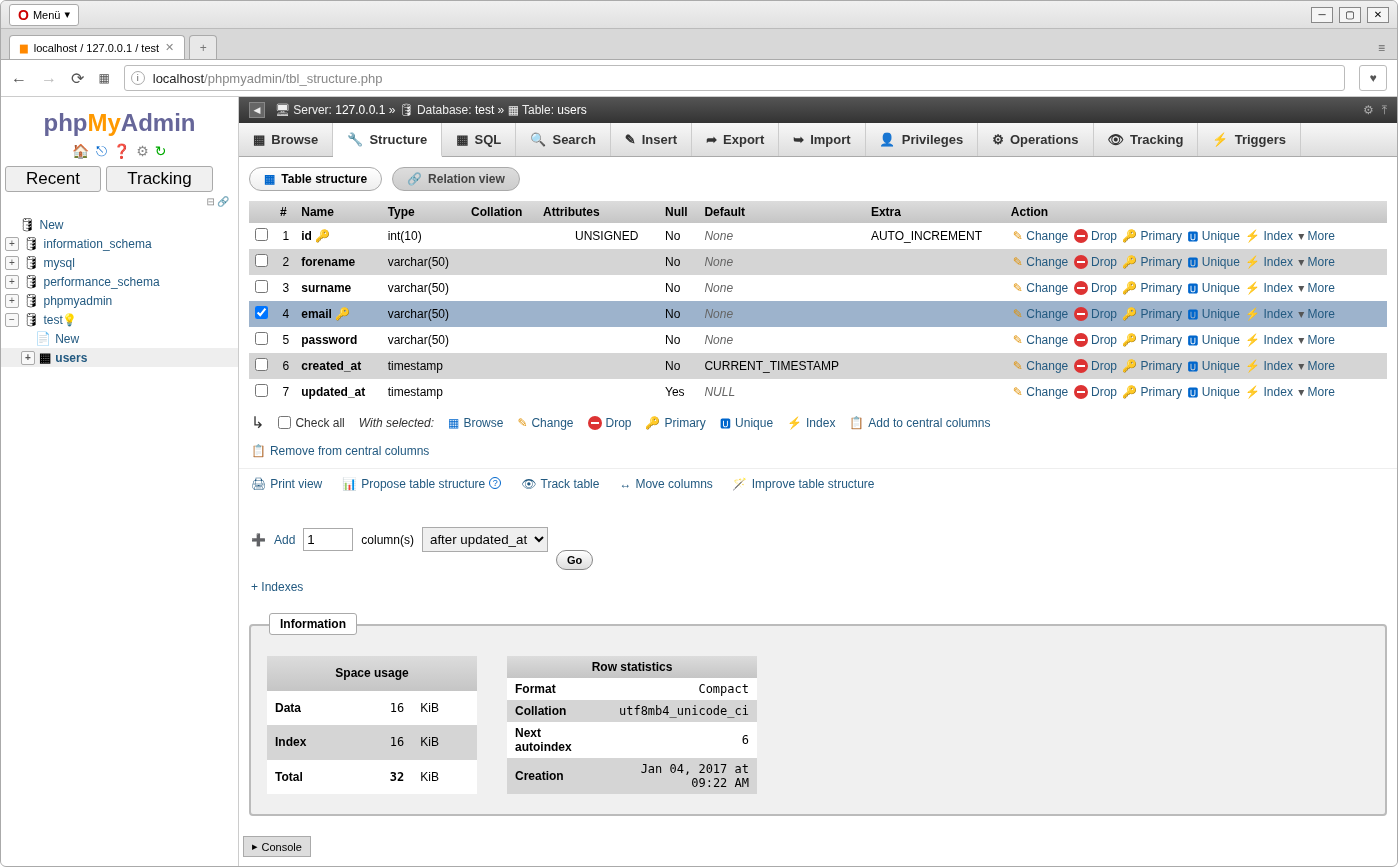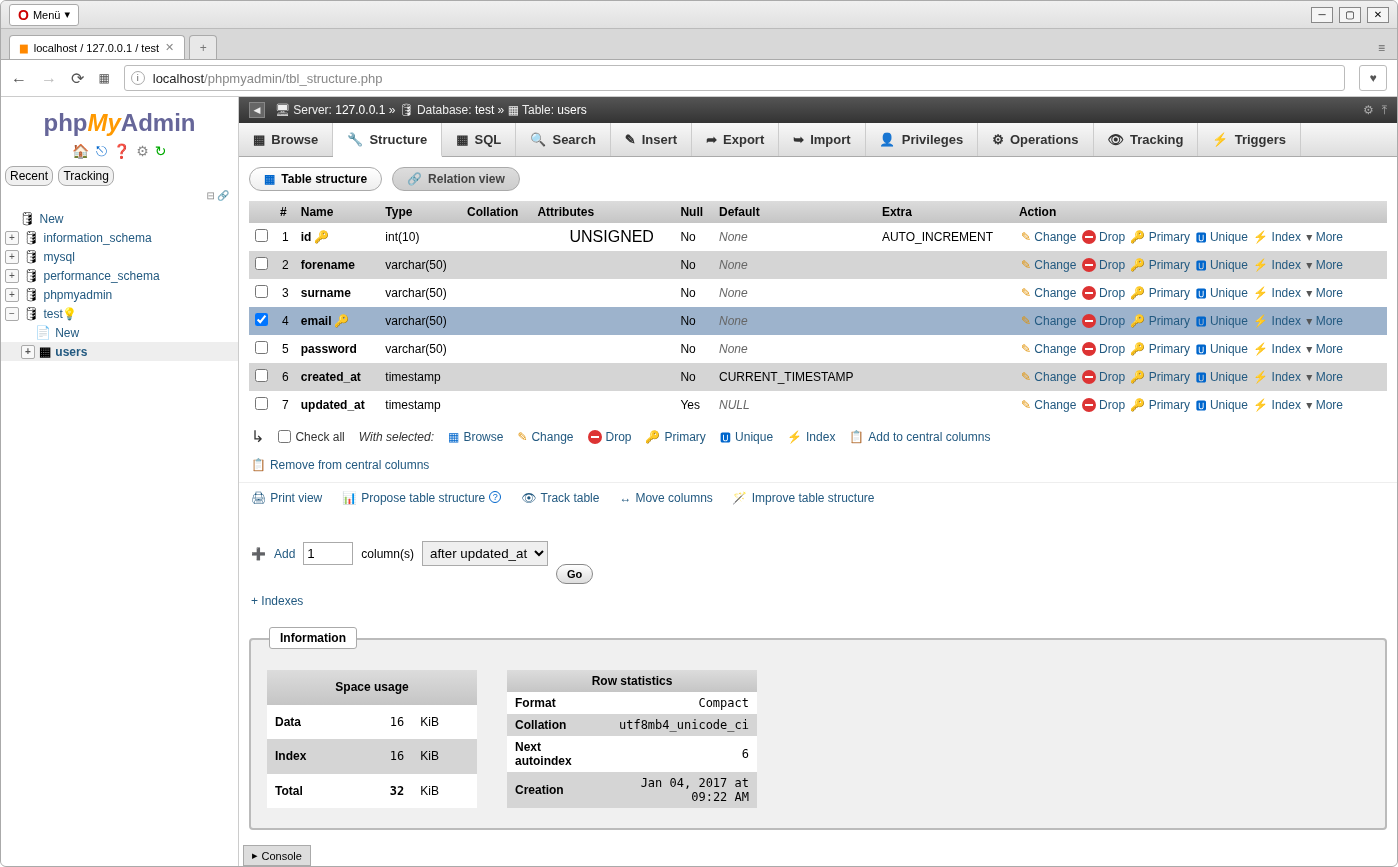--- a/index.html
+++ b/index.html
@@ -23,26 +23,26 @@
 .nav-icon { color: #555; font-size: 16px; cursor: pointer; }
 .nav-icon.disabled { color: #bbb; }
 .addr-bar { flex: 1; height: 26px; border: 1px solid #bbb; border-radius: 3px; display: flex; align-items: center; padding: 0 6px; font-size: 13px; color: #555; }
 .heart { width: 28px; height: 26px; border: 1px solid #bbb; border-radius: 3px; display: flex; align-items: center; justify-content: center; color: #555; }
 
 
 .content { display: flex; height: calc(100% - 96px); background: #fff; }
 .sidebar { width: 238px; border-right: 1px solid #ccc; padding: 4px 0; overflow-y: auto; }
 .pma-logo { text-align: center; padding: 8px 0 4px; font-family: sans-serif; font-size: 24px; font-weight: bold; }
 .pma-logo .php { color: #666699; }
-.pma-logo .my { color: #ff9900; font-style: italic; }
+.pma-logo .my { color: #ff9900; }
 .pma-logo .admin { color: #666699; }
 .quick-icons { text-align: center; padding: 2px 0 6px; font-size: 14px; }
 .quick-icons span { margin: 0 1px; cursor: pointer; }
 .side-tabs { padding: 0 4px; }
-.side-tab { display: inline-block; border: 1px solid #aaa; border-radius: 8px; background: #f0f0f0; padding: 2px 4px; font-size: 12px; margin-right: 2px; cursor: pointer; }
+.side-tab { display: inline-block; border: 1px solid #aaa; border-radius: 3px; background: #f0f0f0; padding: 2px 20px; font-size: 17px; margin-right: 2px; cursor: pointer; }
 .side-icons-row { text-align: right; padding: 4px 8px; color: #888; font-size: 10px; }
 .tree { padding: 4px 0; }
 .tree-item { display: flex; align-items: center; padding: 2px 4px; font-size: 12px; cursor: pointer; }
 .tree-item .expand { width: 14px; height: 14px; border: 1px solid #aaa; border-radius: 2px; background: #f8f8f8; display: inline-flex; align-items: center; justify-content: center; font-size: 10px; line-height: 1; color: #555; margin-right: 4px; }
 .tree-item .tree-icon { margin-right: 4px; font-size: 13px; }
 .tree-sub { padding-left: 20px; }
 .tree-link { color: #235a81; }
 
 
 .main { flex: 1; overflow: auto; position: relative; }
@@ -65,21 +65,21 @@
 .struct-table { width: calc(100% - 20px); margin: 0 10px; border-collapse: collapse; font-size: 12px; }
 .struct-table th { background: linear-gradient(#dcdcdc, #c5c5c5); text-align: left; padding: 4px 6px; font-weight: bold; border: none; }
 .struct-table td { padding: 5px 6px; vertical-align: middle; }
 .struct-table tr.odd { background: #fff; }
 .struct-table tr.even { background: #d5d5d5; }
 .struct-table tr.selected { background: #9db3cc; }
 .col-name { font-weight: bold; }
 .action-link { color: #235a81; margin-left: 2px; white-space: nowrap; }
 .italic { font-style: italic; color: #666; }
 .num-col { text-align: right; }
-.small-caps { font-size: 16px; vertical-align: top; padding-left: 32px; }
+.small-caps { font-size: 12px; vertical-align: top; padding-left: 32px; }
 
 .bulk-row { padding: 8px 12px; display: flex; flex-wrap: wrap; align-items: center; gap: 14px; font-size: 12px; color: #235a81; }
 .bulk-row .arrow-up { color: #333; font-size: 16px; }
 .bulk-item { display: flex; align-items: flex-start; gap: 4px; cursor: pointer; }
 .bulk-row2 { padding: 4px 12px 10px; }
 
 .tool-row { padding: 8px 12px; display: flex; flex-wrap: wrap; align-items: center; gap: 20px; font-size: 12px; color: #235a81; border-top: 1px solid #eee; }
 
 .add-row { padding: 10px 12px; display: flex; align-items: center; gap: 8px; font-size: 12px; }
 .add-row input[type=text] { width: 50px; padding: 3px; border: 1px solid #aaa; }

